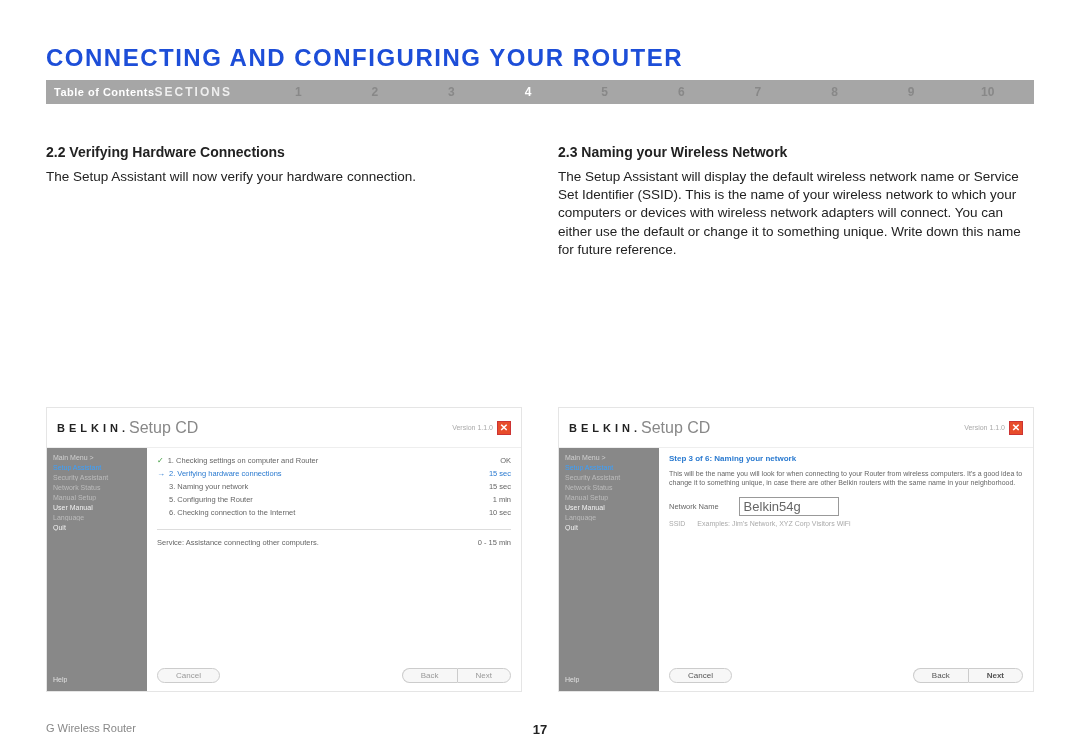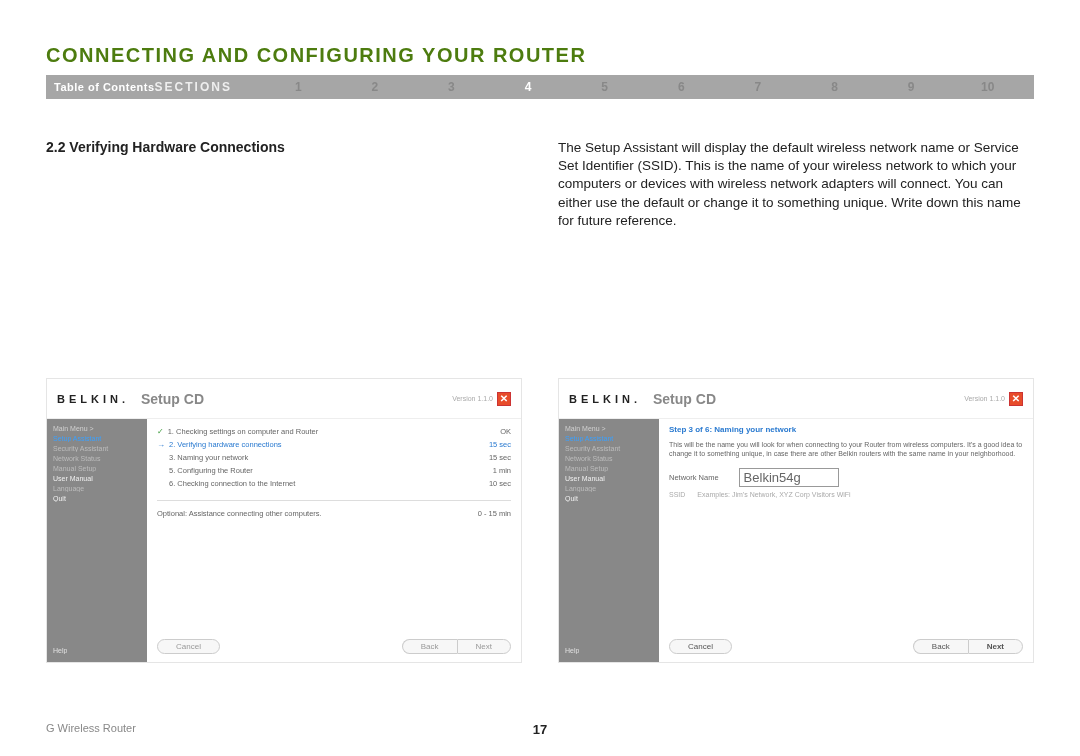--- a/index.html
+++ b/index.html
@@ -6,24 +6,24 @@
   body {
     width: 1080px;
     height: 756px;
     font-family: Arial, Helvetica, sans-serif;
     background: #fff;
     color: #222;
     padding: 44px 46px 20px 46px;
     position: relative;
   }
   .page-title {
-    font-size: 20px;
+    font-size: 24px;
     font-weight: bold;
     letter-spacing: 1.5px;
-    color: #4d7c0f;
+    color: #1d4ed8;
     margin-bottom: 8px;
   }
   .nav-bar {
     background: #a6a6a6;
     height: 24px;
     display: flex;
     align-items: center;
     padding: 0 8px;
     color: #fff;
     font-size: 11px;
@@ -77,21 +77,21 @@
     justify-content: space-between;
     padding: 0 10px;
     border-bottom: 1px solid #eee;
   }
   .brand {
     font-weight: bold;
     letter-spacing: 4px;
     font-size: 11px;
     color: #222;
   }
-  .setup-cd-label { font-size: 14px; font-weight: bold; color: #888; margin-left: 12px; }
+  .setup-cd-label { font-size: 16px; font-weight: normal; color: #888; margin-left: 0; }
   .version-close { display: flex; align-items: center; gap: 4px; }
   .version-txt { font-size: 7px; color: #aaa; }
   .close-btn {
     width: 14px; height: 14px; background: #e74c2a; border: 1px solid #c33;
     display:flex; align-items:center; justify-content:center;
     font-size: 10px; color: #fff; font-weight: bold; line-height:1;
   }
   .shot-body {
     flex: 1;
     display: flex;
@@ -183,22 +183,24 @@
   <span class="nav-num">6</span>
   <span class="nav-num">7</span>
   <span class="nav-num">8</span>
   <span class="nav-num">9</span>
   <span class="nav-num">10</span>
 </div>
 
 <div class="columns">
   <div class="col">
     <div class="subheading">2.2 Verifying Hardware Connections</div>
+    <div class="body-text">The Setup Assistant will now verify your hardware connection.</div>
   </div>
   <div class="col">
+    <div class="subheading">2.3 Naming your Wireless Network</div>
     <div class="body-text">The Setup Assistant will display the default wireless network name or Service Set Identifier (SSID). This is the name of your wireless network to which your computers or devices with wireless network adapters will connect. You can either use the default or change it to something unique. Write down this name for future reference.</div>
   </div>
 </div>
 
 <div class="shots-row">
 
   <div class="shot">
     <div class="shot-header">
       <div style="display:flex;align-items:center;">
         <span class="brand">BELKIN.</span>
@@ -252,21 +254,21 @@
             <span class="est">1 min</span>
           </div>
           <div class="row">
             <div class="left">
                 <span style="width:8px;display:inline-block;"></span>
                 <span class="txt"><span>6.</span> <span>Checking connection to the Internet</span></span>
               </div>
             <span class="est">10 sec</span>
           </div>
           <div class="optional-row">
-            <span>Optional: Assistance connecting other computers.</span>
+            <span>Service: Assistance connecting other computers.</span>
             <span>0 - 15 min</span>
           </div>
         </div>
         <div class="shot-buttons">
           <span class="pill">Cancel</span>
           <span class="pill-group">
             <span class="pill">Back</span>
             <span class="pill">Next</span>
           </span>
         </div>

